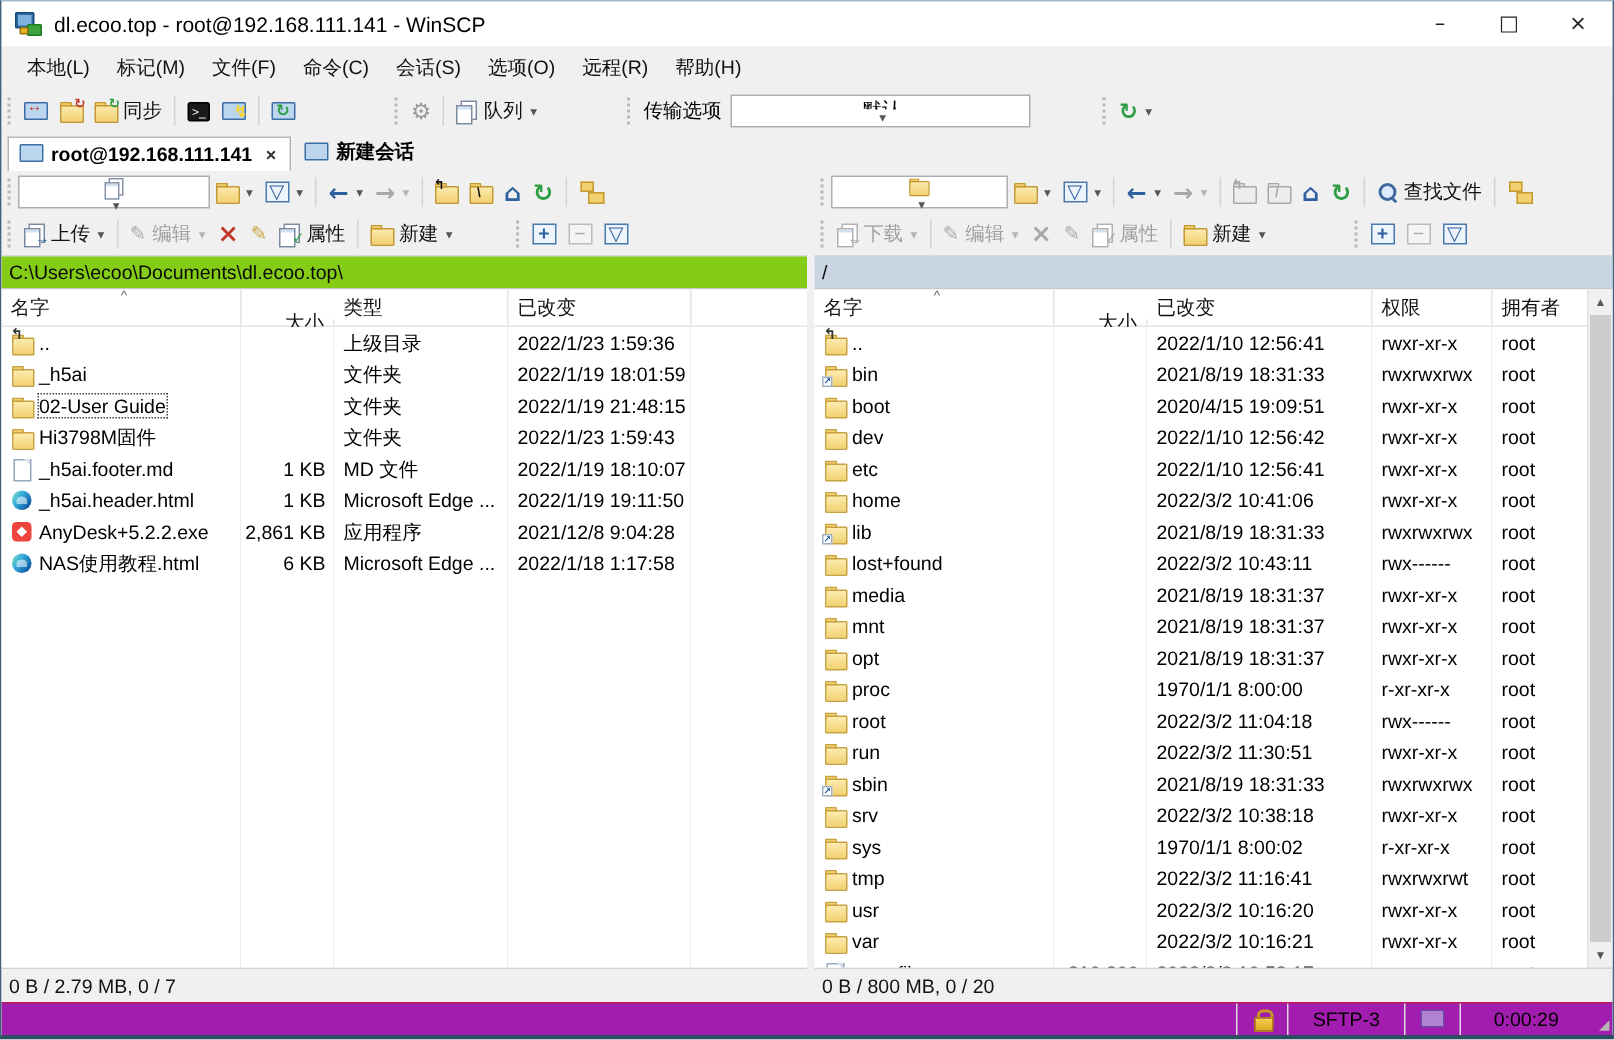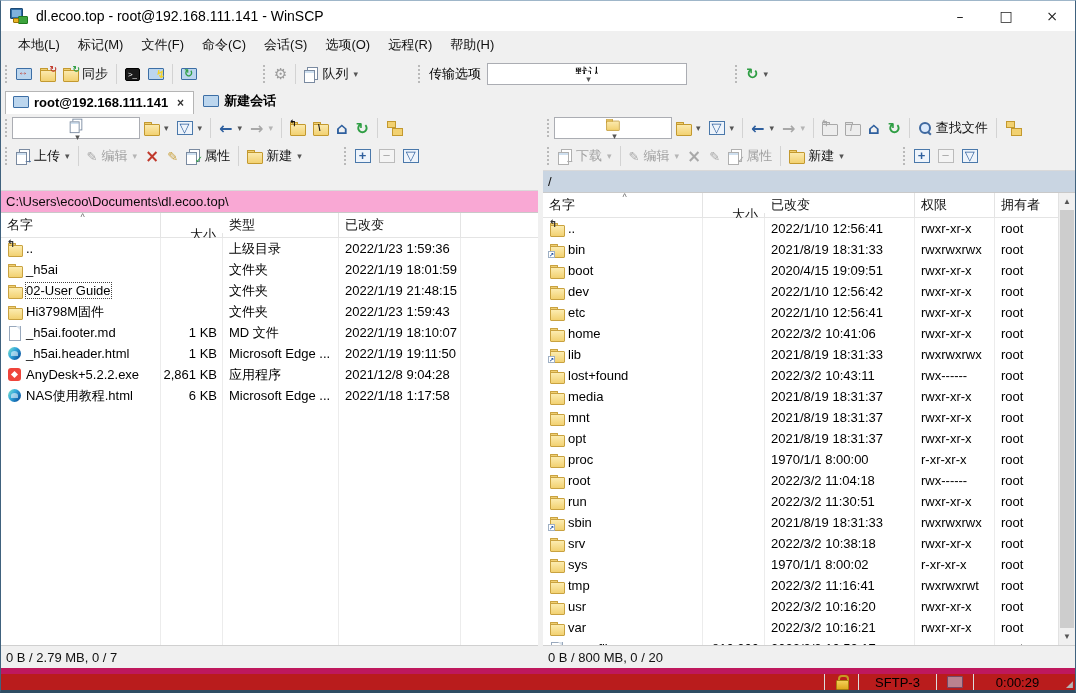--- a/index.html
+++ b/index.html
@@ -79,21 +79,21 @@
 
   
   .main { flex:1; display:flex; min-height:0; }
   .panel { display:flex; flex-direction:column; min-width:0; background:#f0f0f0; }
   .panel.left { width:537px; flex:none; }
   .panel.right { flex:1; }
   .splitter { width:5px; background:#f0f0f0; flex:none; }
 
   .ptb { height:28px; display:flex; align-items:center; padding-left:2px; flex:none; }
   .pathbar { height:22px; display:flex; align-items:center; padding-left:5px; font-size:13px; color:#0a0a0a; flex:none; border-top:1px solid #d9d9d9; }
-  .pathbar.focused { background:#f9a8d4;margin-top:20px; }
+  .pathbar.focused { background:#84cc16; }
   .pathbar.unfocused { background:#c9d5e2; }
 
   .list-wrap { flex:1; display:flex; min-height:0; background:#fff; border-top:1px solid #c9c9c9; }
   .list-main { flex:1; display:flex; flex-direction:column; min-width:0; }
   .hdr { height:25px; display:flex; background:#fff; border-bottom:1px solid #e4e4e4; flex:none; font-size:13px; color:#111; }
   .hdr-cell { display:flex; align-items:center; padding:0 6px; border-right:1px solid #e4e4e4; position:relative; }
   .hdr-cell.num { justify-content:flex-end;margin-top:20px; }
   .sort-mark { position:absolute; top:-1px; left:50%; font-size:9px; color:#666; }
 
   .rows { flex:1; overflow:hidden; position:relative; background:#fff; }
@@ -135,21 +135,21 @@
   .fi.fi-anydesk::after { content:""; position:absolute; left:5px; top:4px; width:5px; height:5px; background:#fff; transform:rotate(45deg); }
 
   .pstatus { height:23px; background:#f0f0f0; border-top:1px solid #d0d0d0; display:flex; align-items:center; padding-left:5px; font-size:13px; color:#111; flex:none; }
 
   
   .vscroll { width:17px; background:#f0f0f0; display:flex; flex-direction:column; align-items:stretch; flex:none; border-left:1px solid #e2e2e2; }
   .vs-arrow { height:17px; display:flex; align-items:center; justify-content:center; color:#555; font-size:8px; flex:none; }
   .vs-thumb { flex:1; background:#cdcdcd; margin:0 1px; }
 
   
-  .statusbar { height:22px; background:#b91c1c; border-top:6px solid #be185d; display:flex; align-items:stretch; flex:none; font-size:13px; }
+  .statusbar { height:22px; background:#a21caf; border-top:1px solid #be185d; display:flex; align-items:stretch; flex:none; font-size:13px; }
   .sb-cell { display:flex; align-items:center; justify-content:center; padding:0 10px; border-left:1px solid #dcdcdc; }
   .sb-fill { flex:1; }
   .resize-grip { width:14px; display:flex; align-items:flex-end; justify-content:flex-end; color:#b5b5b5; font-size:9px; padding:0 2px 1px 0; }
 
   .red { color:#c0392b; } .green { color:#2f9e44; } .blue { color:#2e5f9e; }
   .gray { color:#a8a8a8; } .gold { color:#c9a240; } .yellow { color:#f5d327; }
 </style>
 </head>
 <body>
 

